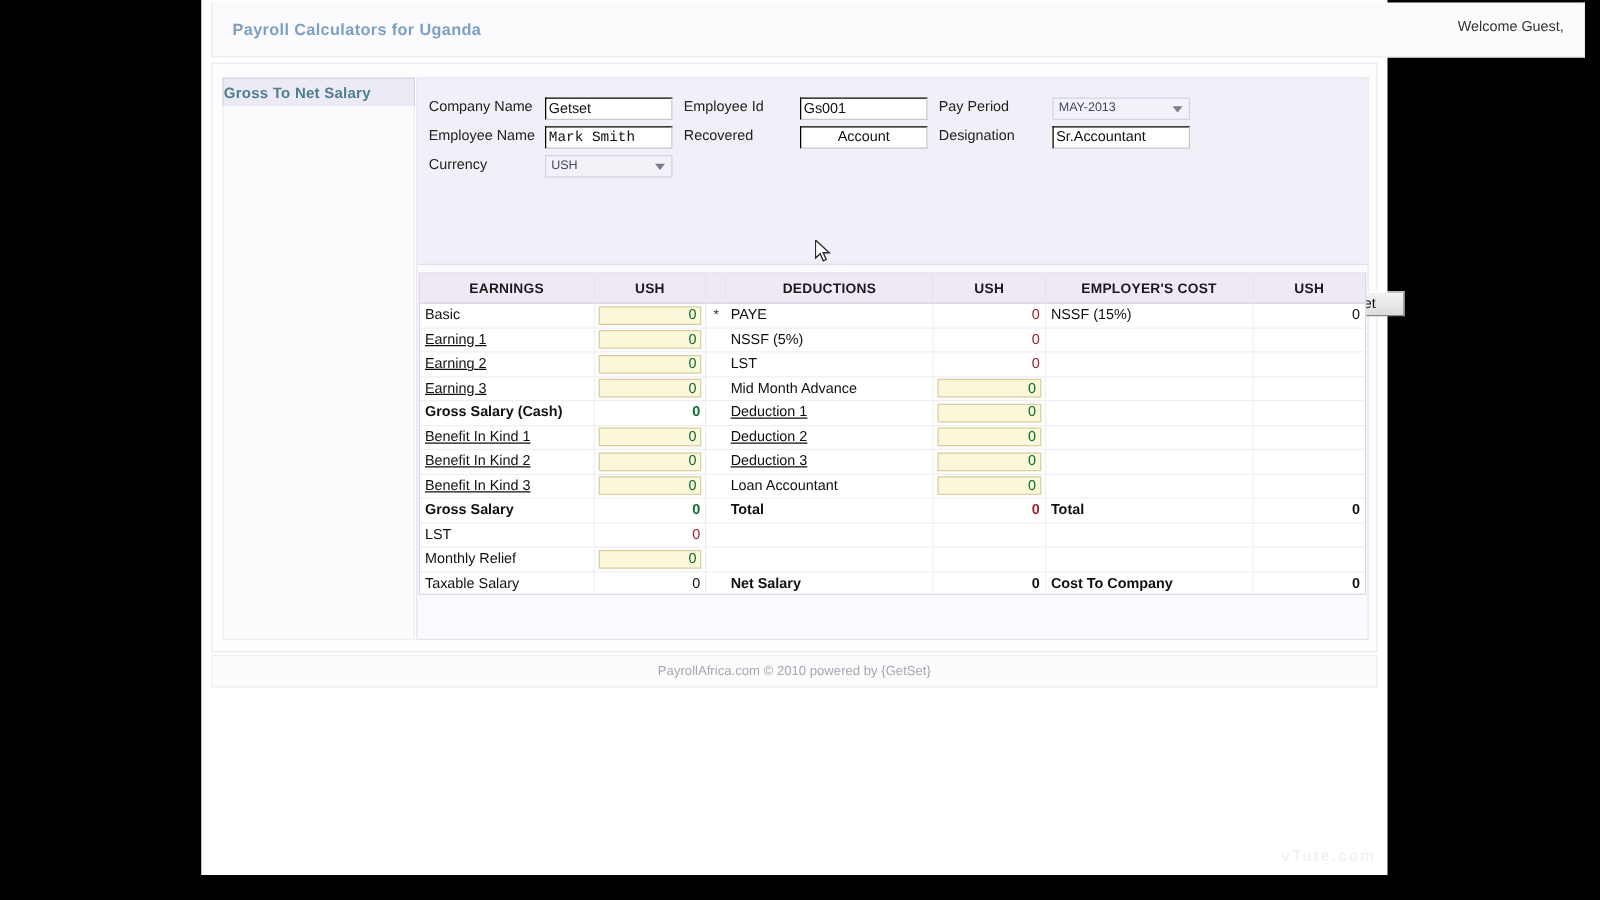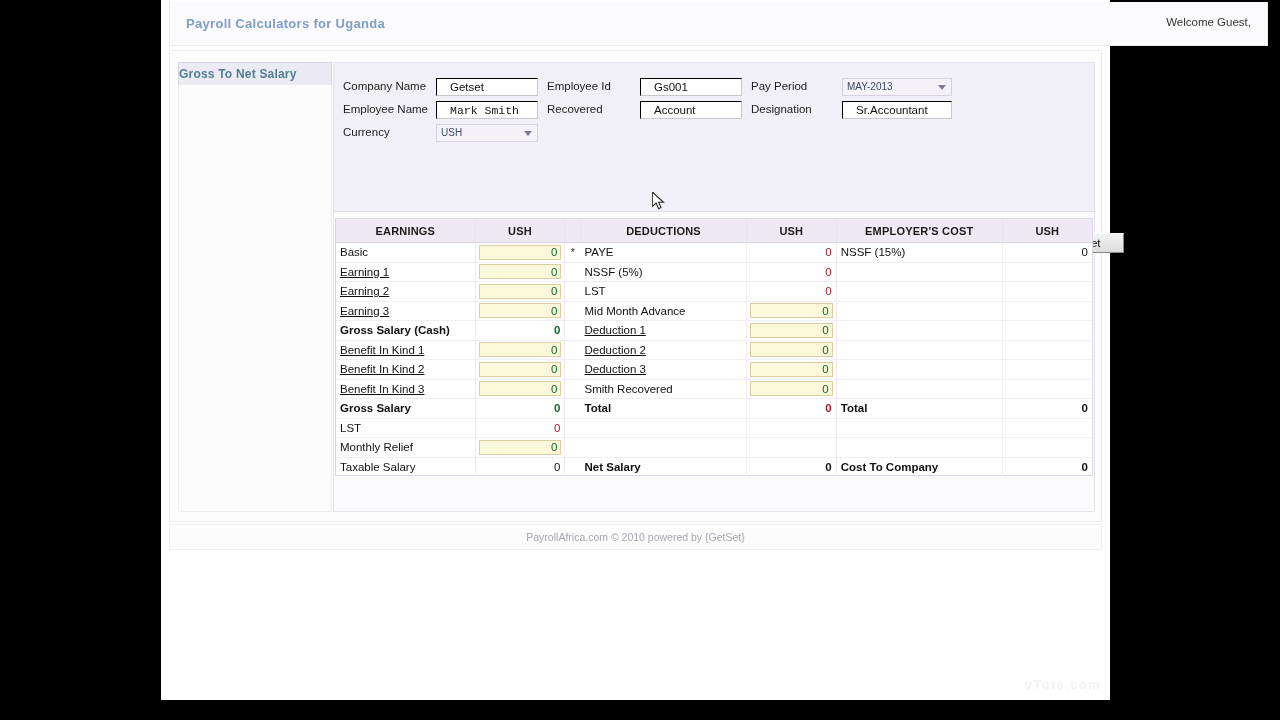--- a/index.html
+++ b/index.html
@@ -57,21 +57,21 @@
   }
   .frow{position:absolute;left:0;width:100%;height:23px;}
   .flabel{
     position:absolute;font-size:11.5px;color:#222;line-height:23px;
   }
   .ftext{
     position:absolute;height:18px;box-sizing:border-box;
     background:#fff;border:1px solid #000;border-right-color:#c8c8c8;
     border-bottom-color:#c8c8c8;
     font-family:"Liberation Sans",sans-serif;font-size:11.5px;color:#111;
-    padding:0 13px;line-height:16px;
+    padding:0 2px;line-height:16px;
   }
   .fsel{
     position:absolute;height:18px;box-sizing:border-box;
     background:#f4f2f8;border:1px solid #d6d2e2;
     font-size:10px;color:#3c4a63;padding:0 4px;line-height:16px;
   }
   .fsel .caret{
     position:absolute;right:5px;top:6px;
     width:0;height:0;border-left:4px solid transparent;
     border-right:4px solid transparent;border-top:5px solid #7d7a93;
@@ -167,21 +167,21 @@
           <div class="fsel" style="left:508px;top:3px;width:110px;">
             <span>MAY-2013</span>
             <span class="caret"></span>
           </div>
         </div>
 
         <div class="frow" style="top:35px;">
           <div class="flabel" style="left:9px;">Employee Name</div>
           <input class="ftext" style="left: 102px; top: 3px; width: 102px; font-family: Liberation Mono, monospace;" type="text" value="Mark Smith">
           <div class="flabel" style="left:213px;">Recovered</div>
-          <input class="ftext" style="left: 306px; top: 3px; width: 102px;" type="text" value="Account">
+          <input class="ftext" style="left: 306px; top: 3px; width: 102px; text-align: center;" type="text" value="Account">
           <div class="flabel" style="left:417px;">Designation</div>
           <input class="ftext" style="left: 508px; top: 3px; width: 110px;" type="text" value="Sr.Accountant">
         </div>
 
         <div class="frow" style="top:58px;">
           <div class="flabel" style="left:9px;">Currency</div>
           <div class="fsel" style="left:102px;top:3px;width:102px;">
             <span>USH</span>
             <span class="caret"></span>
           </div>
@@ -296,21 +296,21 @@
                   </td>
                   <td class="c-lbl"><span></span></td>
                   <td class="c-val" style="border-right: none;"></td>
                 </tr>
                 <tr>
                   <td class="c-lbl"><span class="link">Benefit In Kind 3</span></td>
                   <td class="c-val" style="padding: 0px 3px;">
                     <input class="inp" type="text" value="0" style="">
                   </td>
                   <td class="c-star"><span></span></td>
-                  <td class="c-lbl"><span>Smith Recovered</span></td>
+                  <td class="c-lbl"><span>Loan Accountant</span></td>
                   <td class="c-val" style="padding: 0px 3px;">
                     <input class="inp" type="text" value="0" style="">
                   </td>
                   <td class="c-lbl"><span></span></td>
                   <td class="c-val" style="border-right: none;"></td>
                 </tr>
                 <tr>
                   <td class="c-lbl bold"><span>Gross Salary</span></td>
                   <td class="c-val"><span class="num-green bold">0</span></td>
                   <td class="c-star"><span></span></td>

